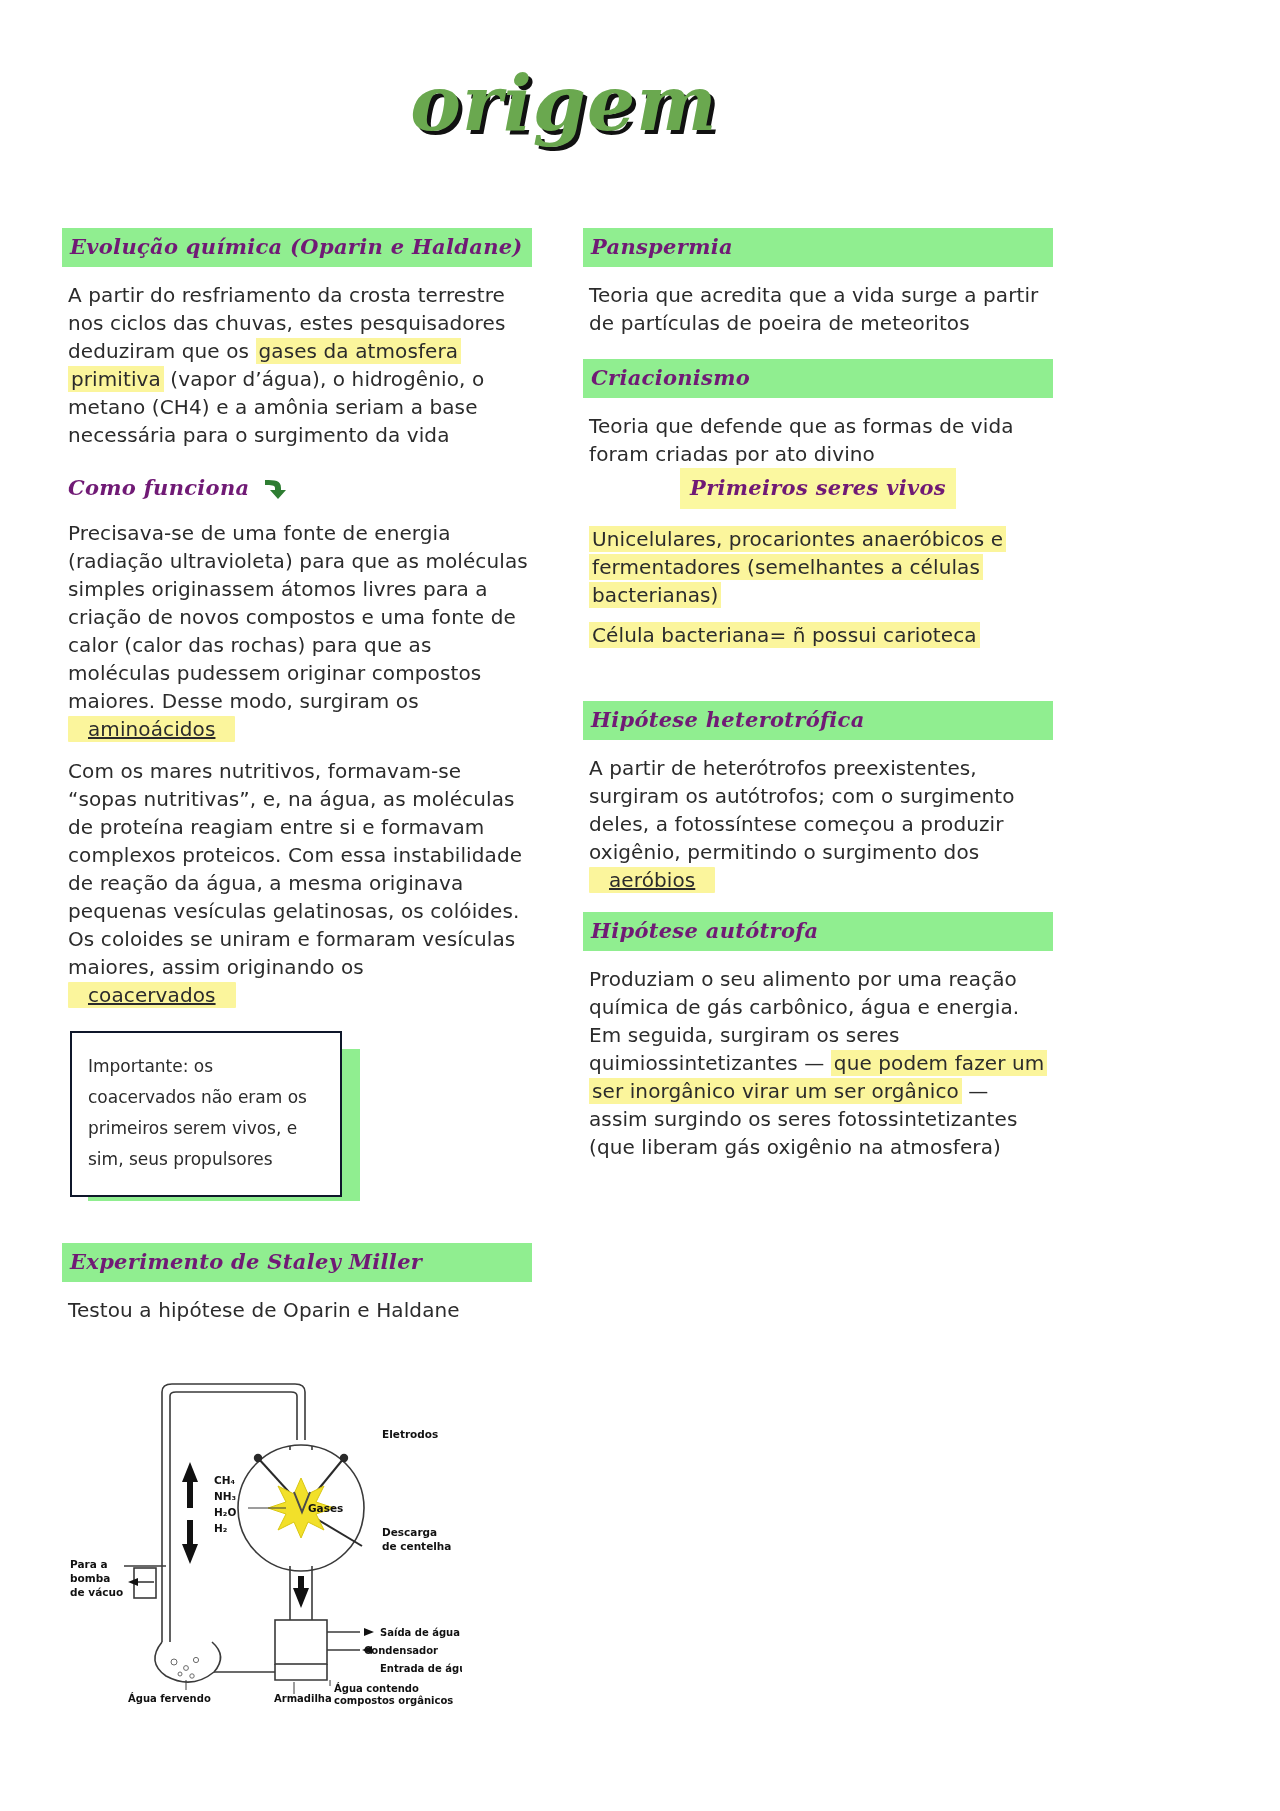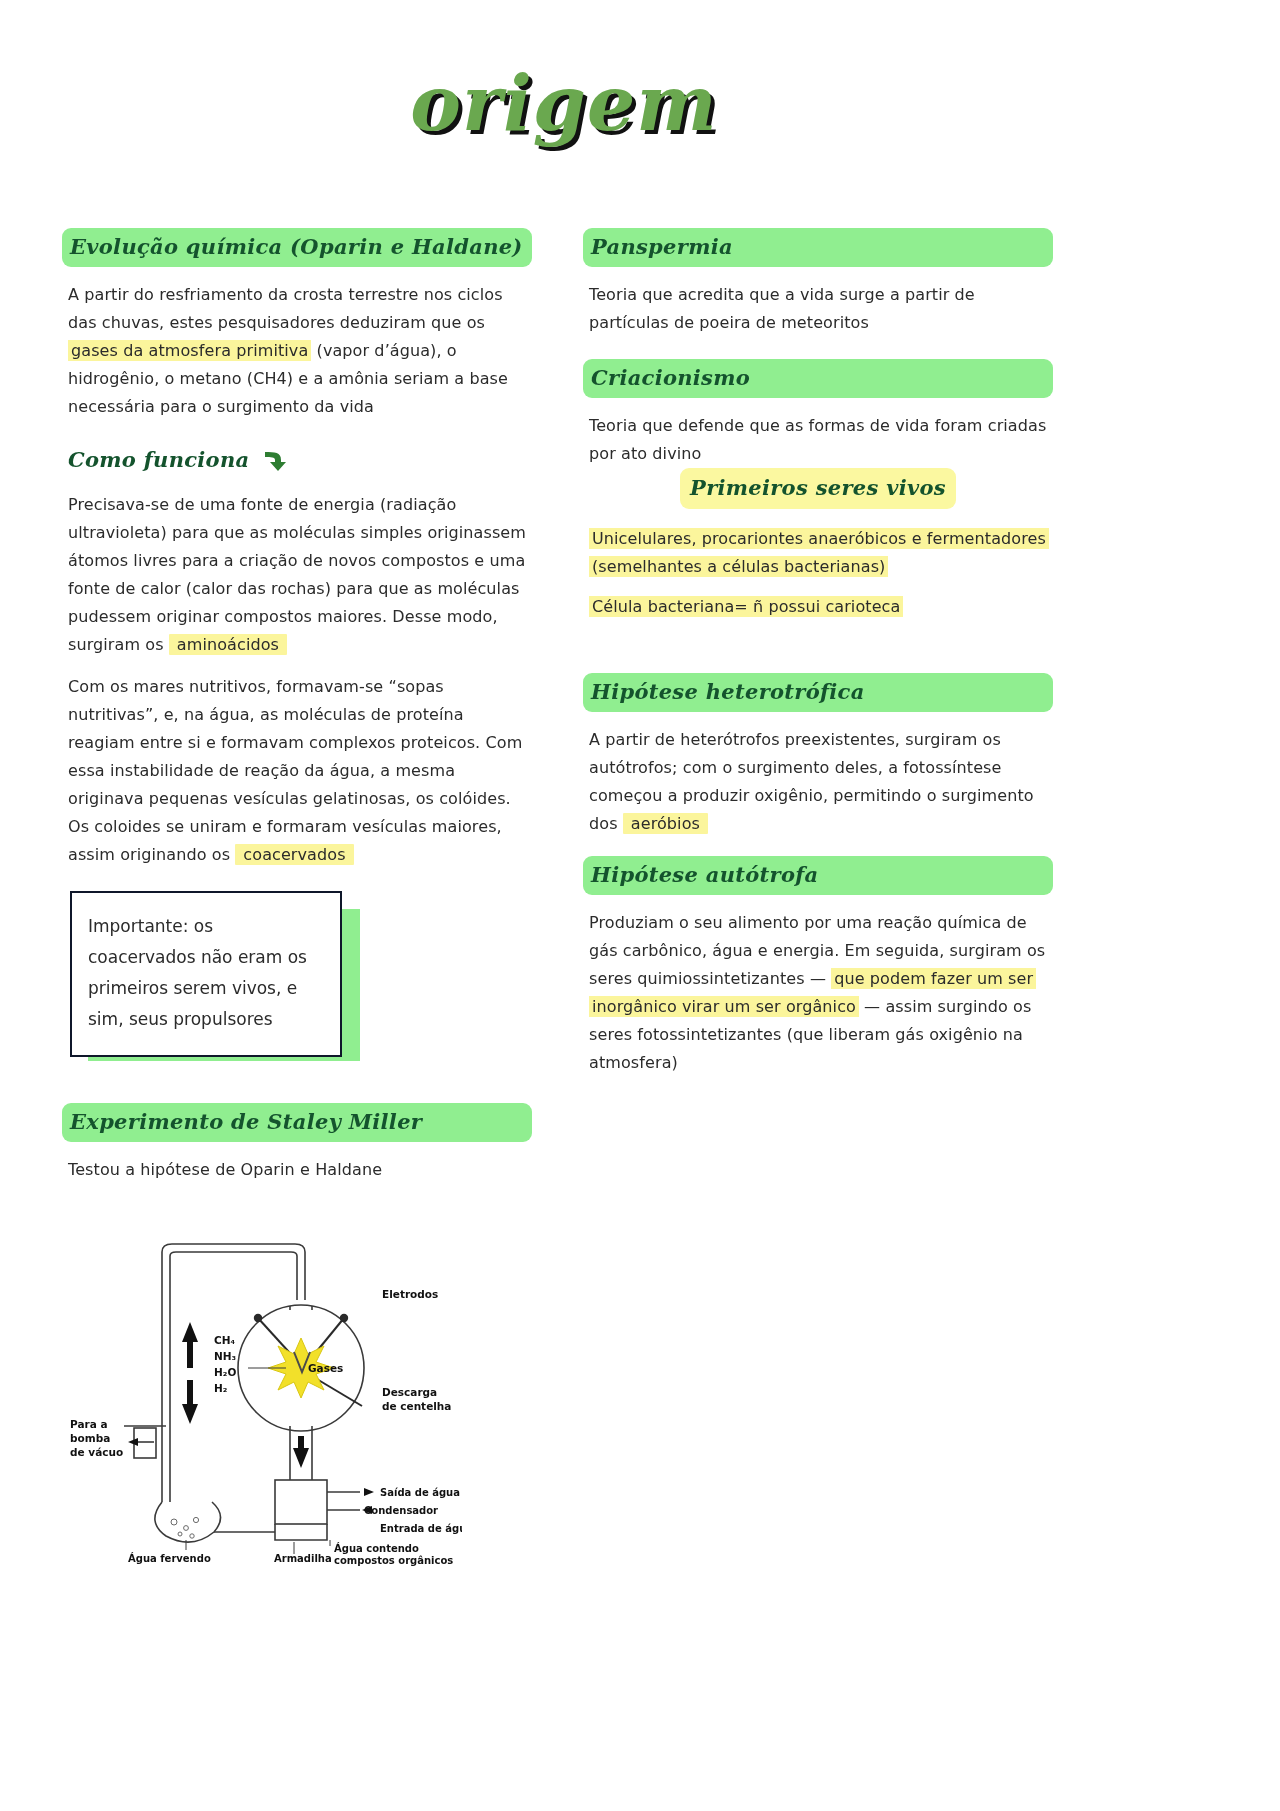--- a/index.html
+++ b/index.html
@@ -60,48 +60,48 @@
   .col-left  { left: 62px; }
   .col-right { left: 583px; }
 
   
   .hdr {
     font-family: "DejaVu Serif", serif;
     font-style: italic;
     font-weight: bold;
     font-size: 21px;
     line-height: 30px;
-    color: #14532d;
+    color: #701a75;
     letter-spacing: 0.3px;
     padding: 4px 8px 5px 8px;
     margin: 0;
-    border-radius: 9px;
   }
   .hdr-green { background: #90ee90; width: 100%; box-sizing: border-box; }
   .hdr-plain { background: transparent; padding-left: 6px; }
   .hdr-yellow-center {
     background: #fbf8a0;
     display: inline-block;
     padding: 5px 10px 6px 10px;
   }
   .center-wrap { text-align: center; width: 470px; }
 
   
   p.body {
     font-family: "DejaVu Sans", sans-serif;
-    font-size: 16px;
+    font-size: 20px;
     line-height: 28px;
     color: #2b2b2b;
     margin: 14px 0 0 6px;
     letter-spacing: 0.1px;
   }
   .hl {
     background: #fbf59c;
-    padding: 1px 8px;
+    padding: 1px 20px;
     border-radius: 1px;
+    text-decoration: underline;
   }
   .hl-block {
     background: #fbf59c;
     box-decoration-break: clone;
     -webkit-box-decoration-break: clone;
     padding: 1px 3px;
   }
 
   
   .arrow-icon {

